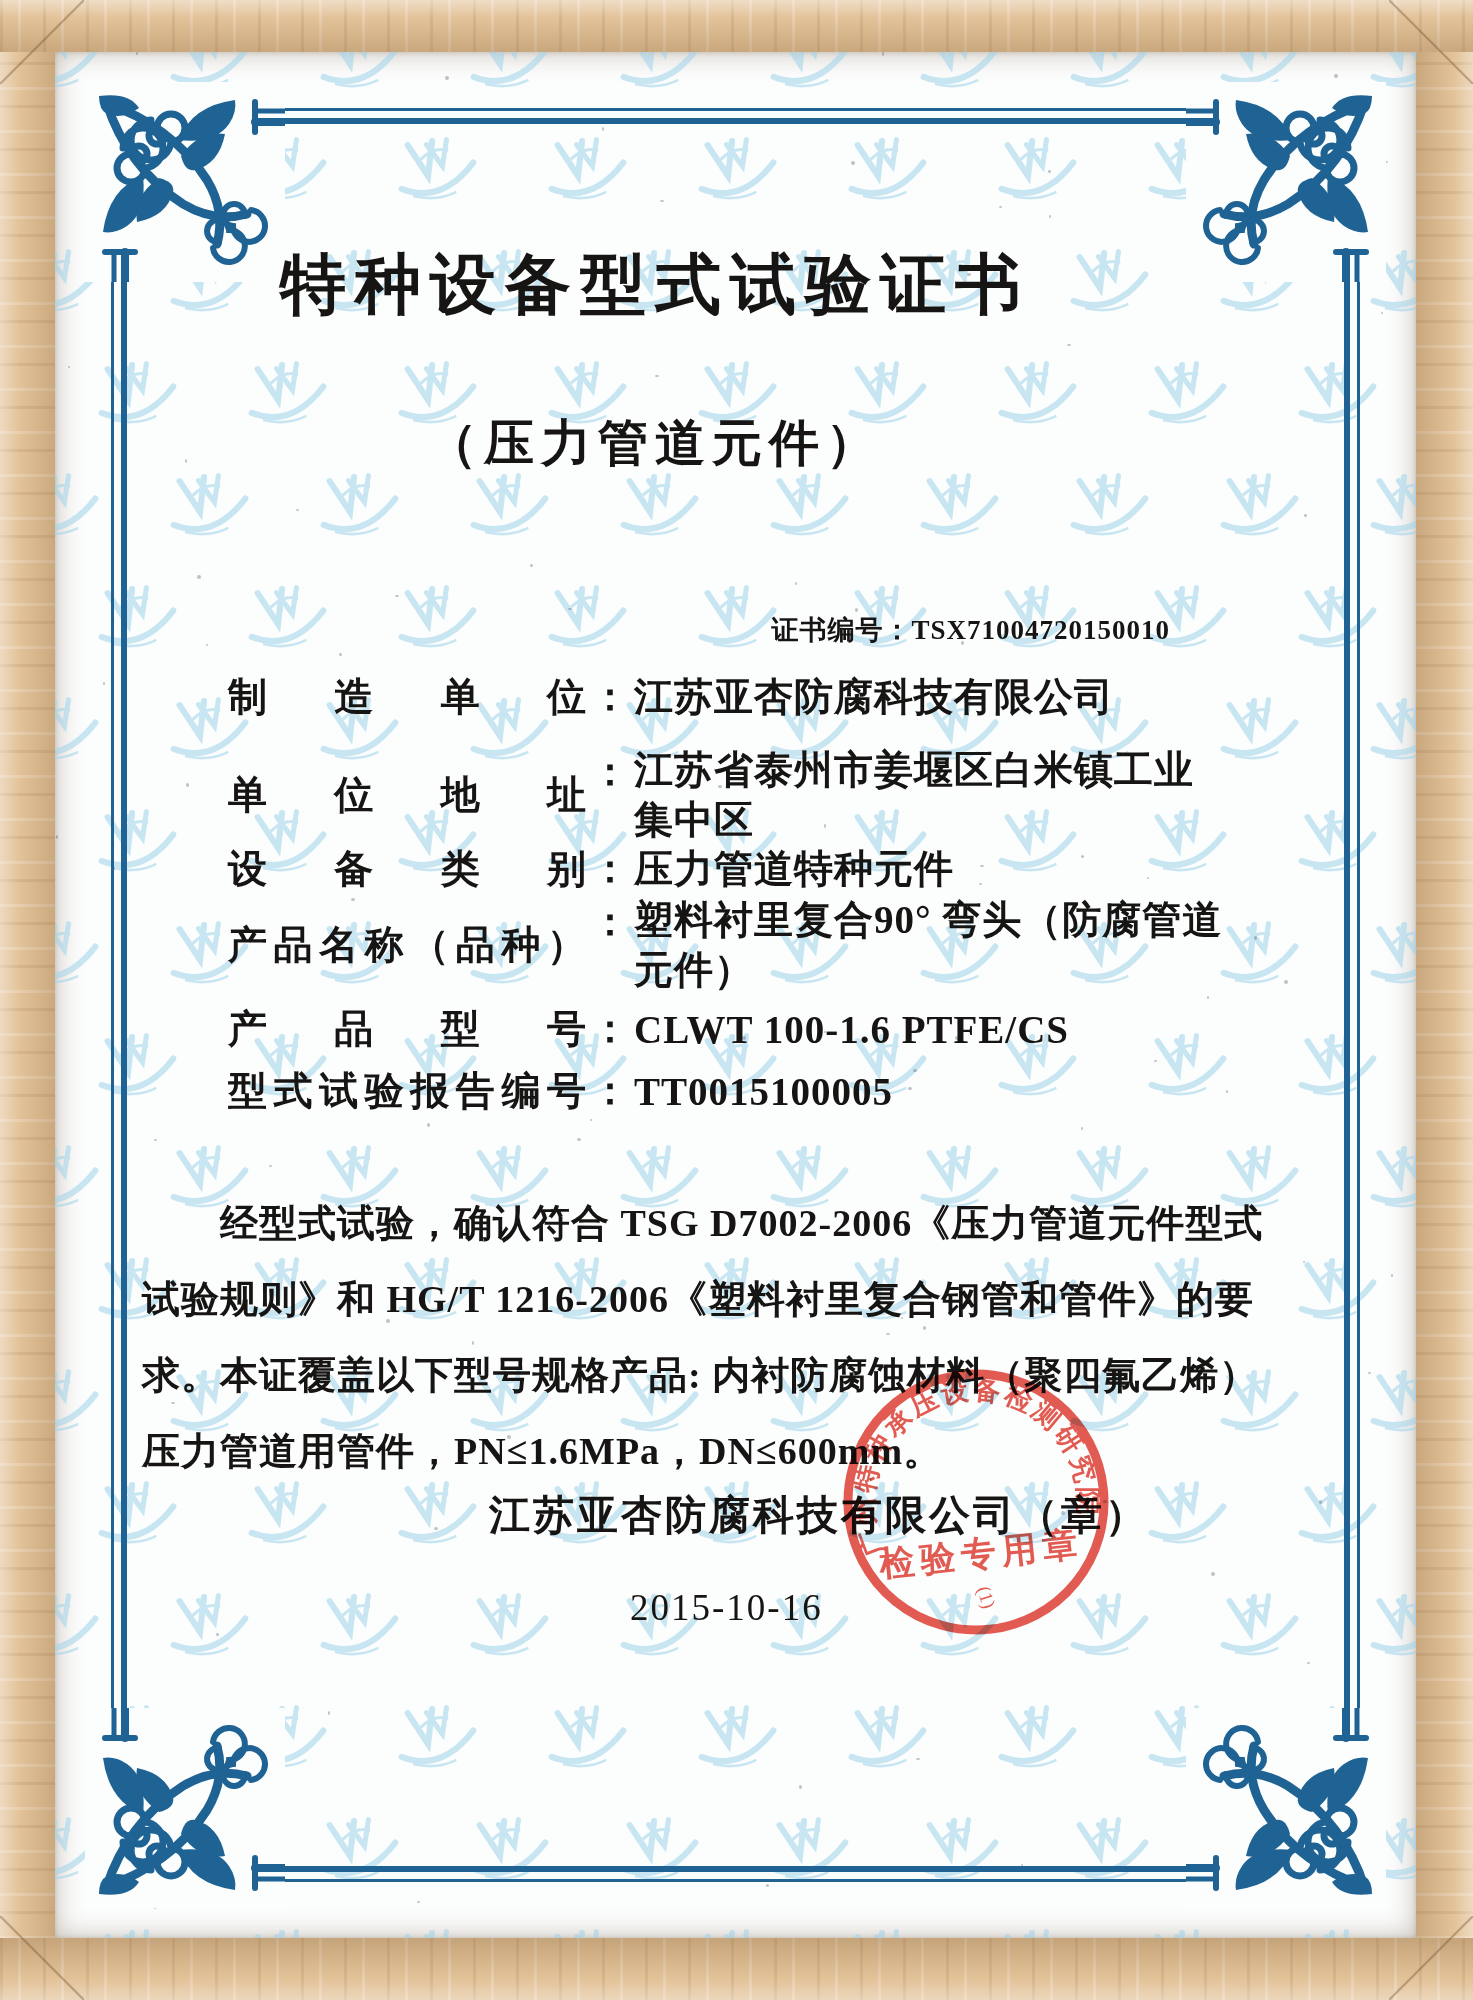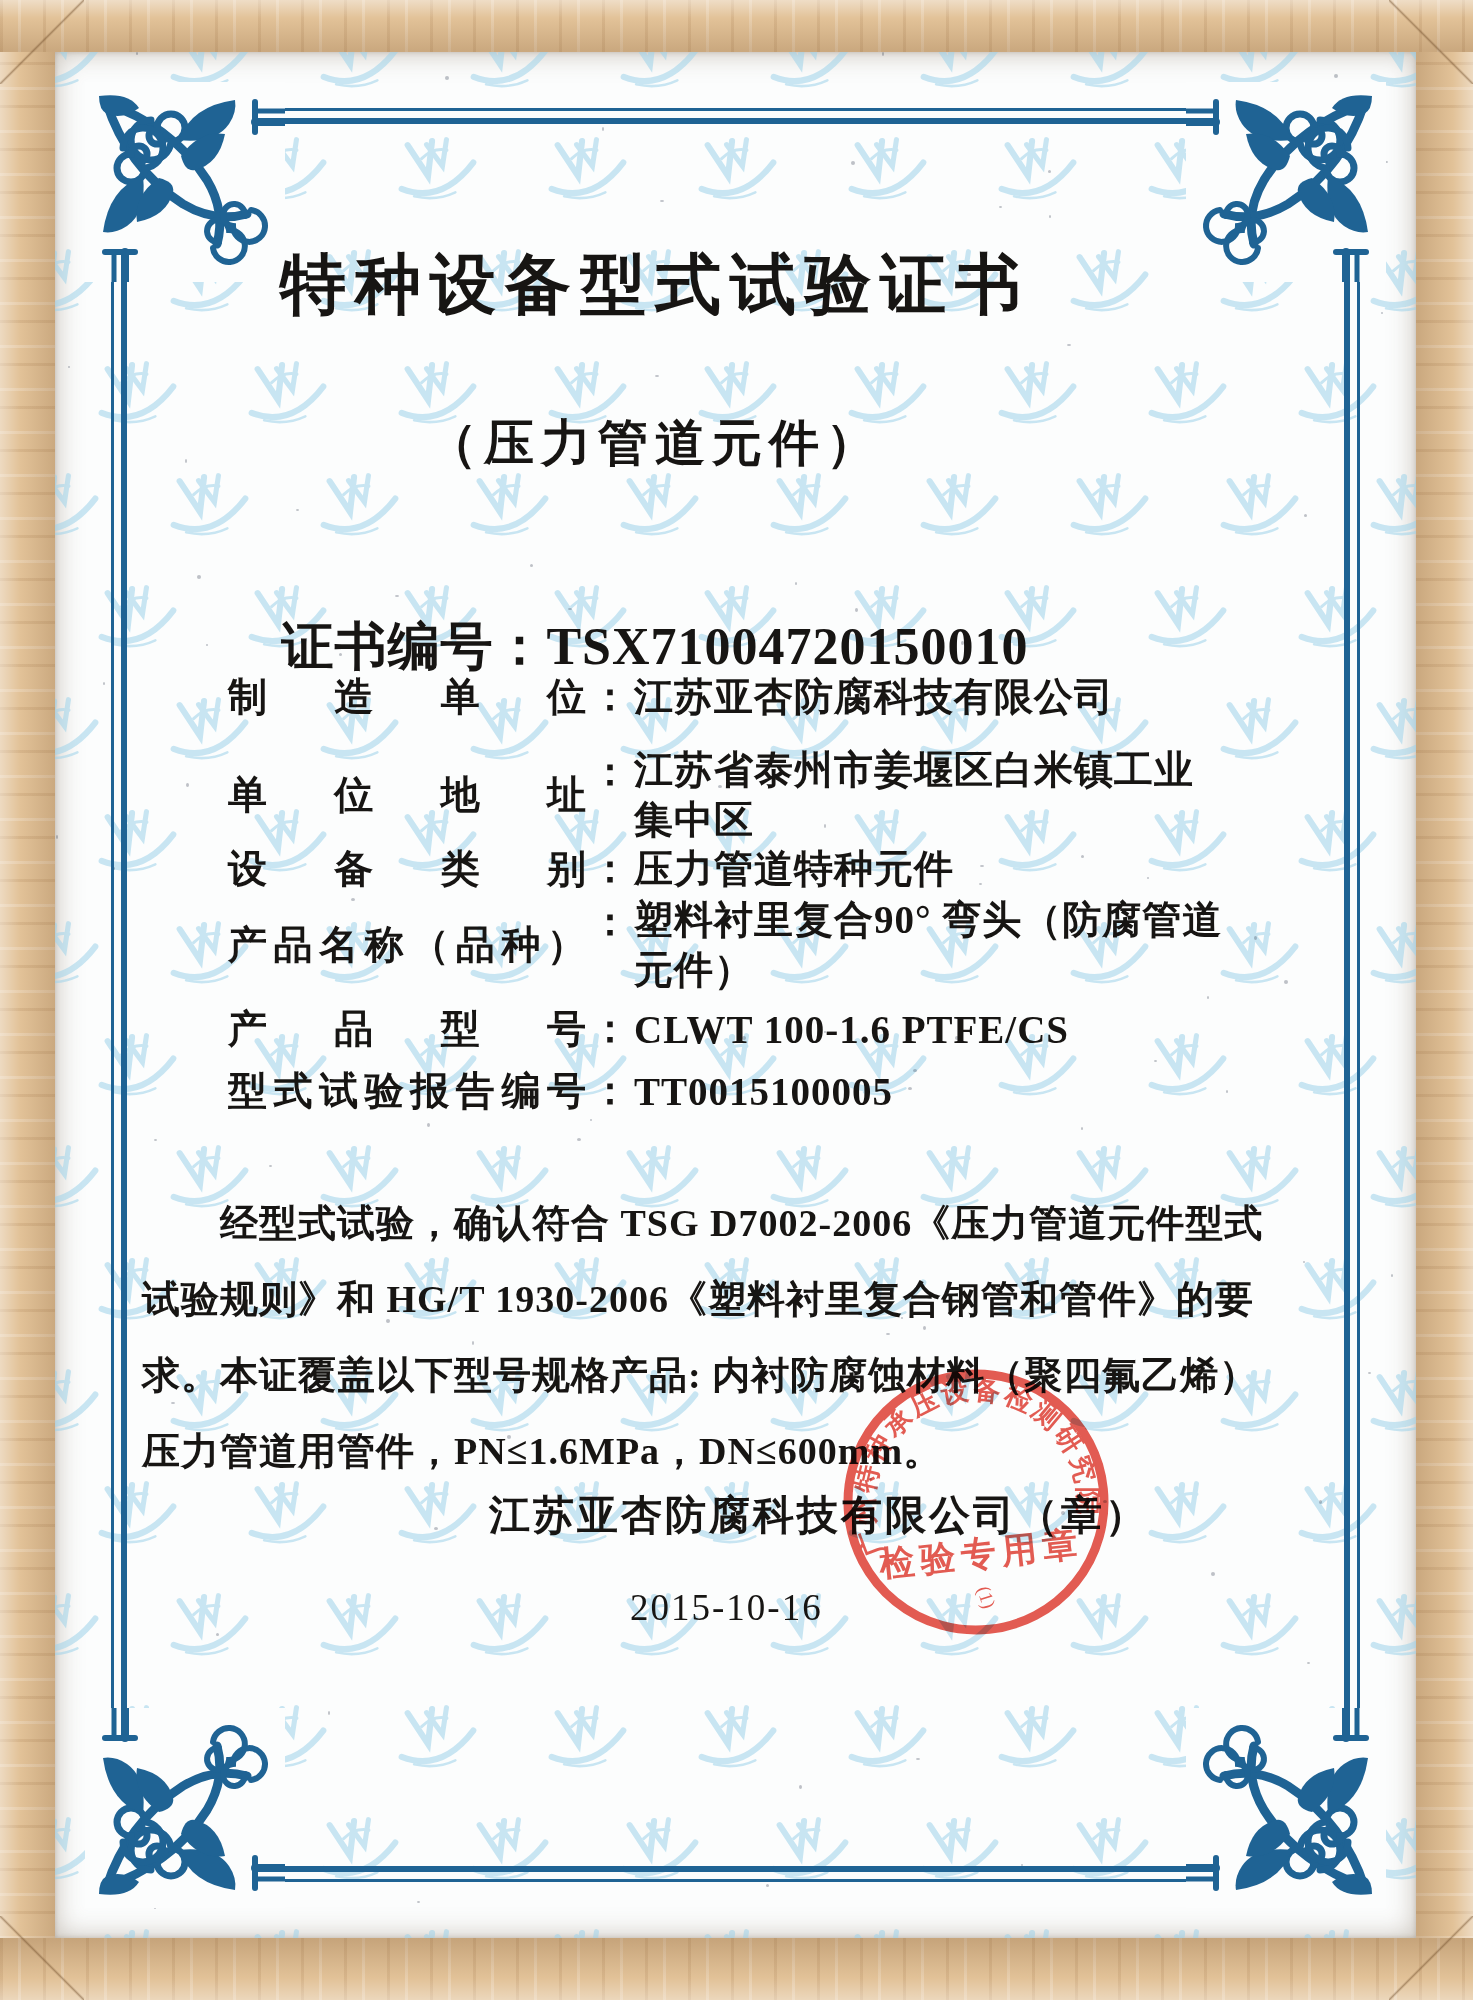--- a/index.html
+++ b/index.html
@@ -35,21 +35,21 @@
   .corner{position:absolute;width:200px;height:200px;}
   .corner.tl{left:30px;top:30px;}
   .corner.tr{right:30px;top:30px;transform:scaleX(-1);}
   .corner.bl{left:30px;bottom:30px;transform:scaleY(-1);}
   .corner.br{right:30px;bottom:30px;transform:scale(-1,-1);}
   
   .content{position:absolute;inset:0;z-index:3;}
   .content-col{position:absolute;left:140px;width:1030px;}
   .title{top:240px;text-align:center;font-size:66px;font-weight:900;letter-spacing:9px;white-space:nowrap;}
   .subtitle{top:410px;text-align:center;font-size:50px;font-weight:800;letter-spacing:7px;white-space:nowrap;}
-  .certline{top:612px;text-align:center;font-size:52px;font-weight:700;letter-spacing:1px;white-space:nowrap;}
+  .certline{top:612px;text-align:right;font-size:27px;font-weight:700;letter-spacing:1px;white-space:nowrap;}
   .frow{position:absolute;left:228px;display:flex;align-items:center;font-size:39px;font-weight:700;}
   .flabel{width:358px;display:flex;justify-content:space-between;}
   .fcolon{width:48px;text-align:center;align-self:flex-start;}
   .fvalue{font-weight:600;white-space:nowrap;letter-spacing:1px;}
   .fvalue .vline{line-height:50px;}
   .bodyline{position:absolute;left:142px;font-size:38px;font-weight:600;letter-spacing:1px;white-space:nowrap;font-family:Liberation Serif, serif;}
   .bodyline.indent{padding-left:78px;}
   .issuer{position:absolute;right:324px;top:1488px;font-size:41px;font-weight:700;letter-spacing:3px;white-space:nowrap;}
   .datetext{position:absolute;left:630px;top:1586px;width:330px;font-size:37px;font-weight:400;letter-spacing:2px;}
   .stamp{position:absolute;left:826px;top:1352px;width:300px;height:300px;z-index:6;opacity:.88;
@@ -812,21 +812,21 @@
           <span>报</span>
           <span>告</span>
           <span>编</span>
           <span>号</span>
         </div>
       <div class="fcolon">：</div>
       <div class="fvalue">TT0015100005</div>
     </div>
 
     <div class="bodyline indent" style="top:1198px">经型式试验，确认符合 TSG D7002-2006《压力管道元件型式</div>
-    <div class="bodyline" style="top:1274px">试验规则》和 HG/T 1930-2006《塑料衬里复合钢管和管件》的要</div>
+    <div class="bodyline" style="top:1274px">试验规则》和 HG/T 1216-2006《塑料衬里复合钢管和管件》的要</div>
     <div class="bodyline" style="top:1350px">求。本证覆盖以下型号规格产品: 内衬防腐蚀材料（聚四氟乙烯）</div>
     <div class="bodyline" style="top:1426px">压力管道用管件，PN≤1.6MPa，DN≤600mm。</div>
 
     <div class="issuer">江苏亚杏防腐科技有限公司（章）</div>
     <div class="datetext">2015-10-16</div>
   </div>
 
   <svg class="stamp" viewBox="0 0 300 300">
     <circle cx="150" cy="150" r="128" fill="none" stroke="#e2453a" stroke-width="9"></circle>
     <path id="seal-arc" d="M 55,190 A 103,103 0 1 1 245,190" fill="none"></path>

